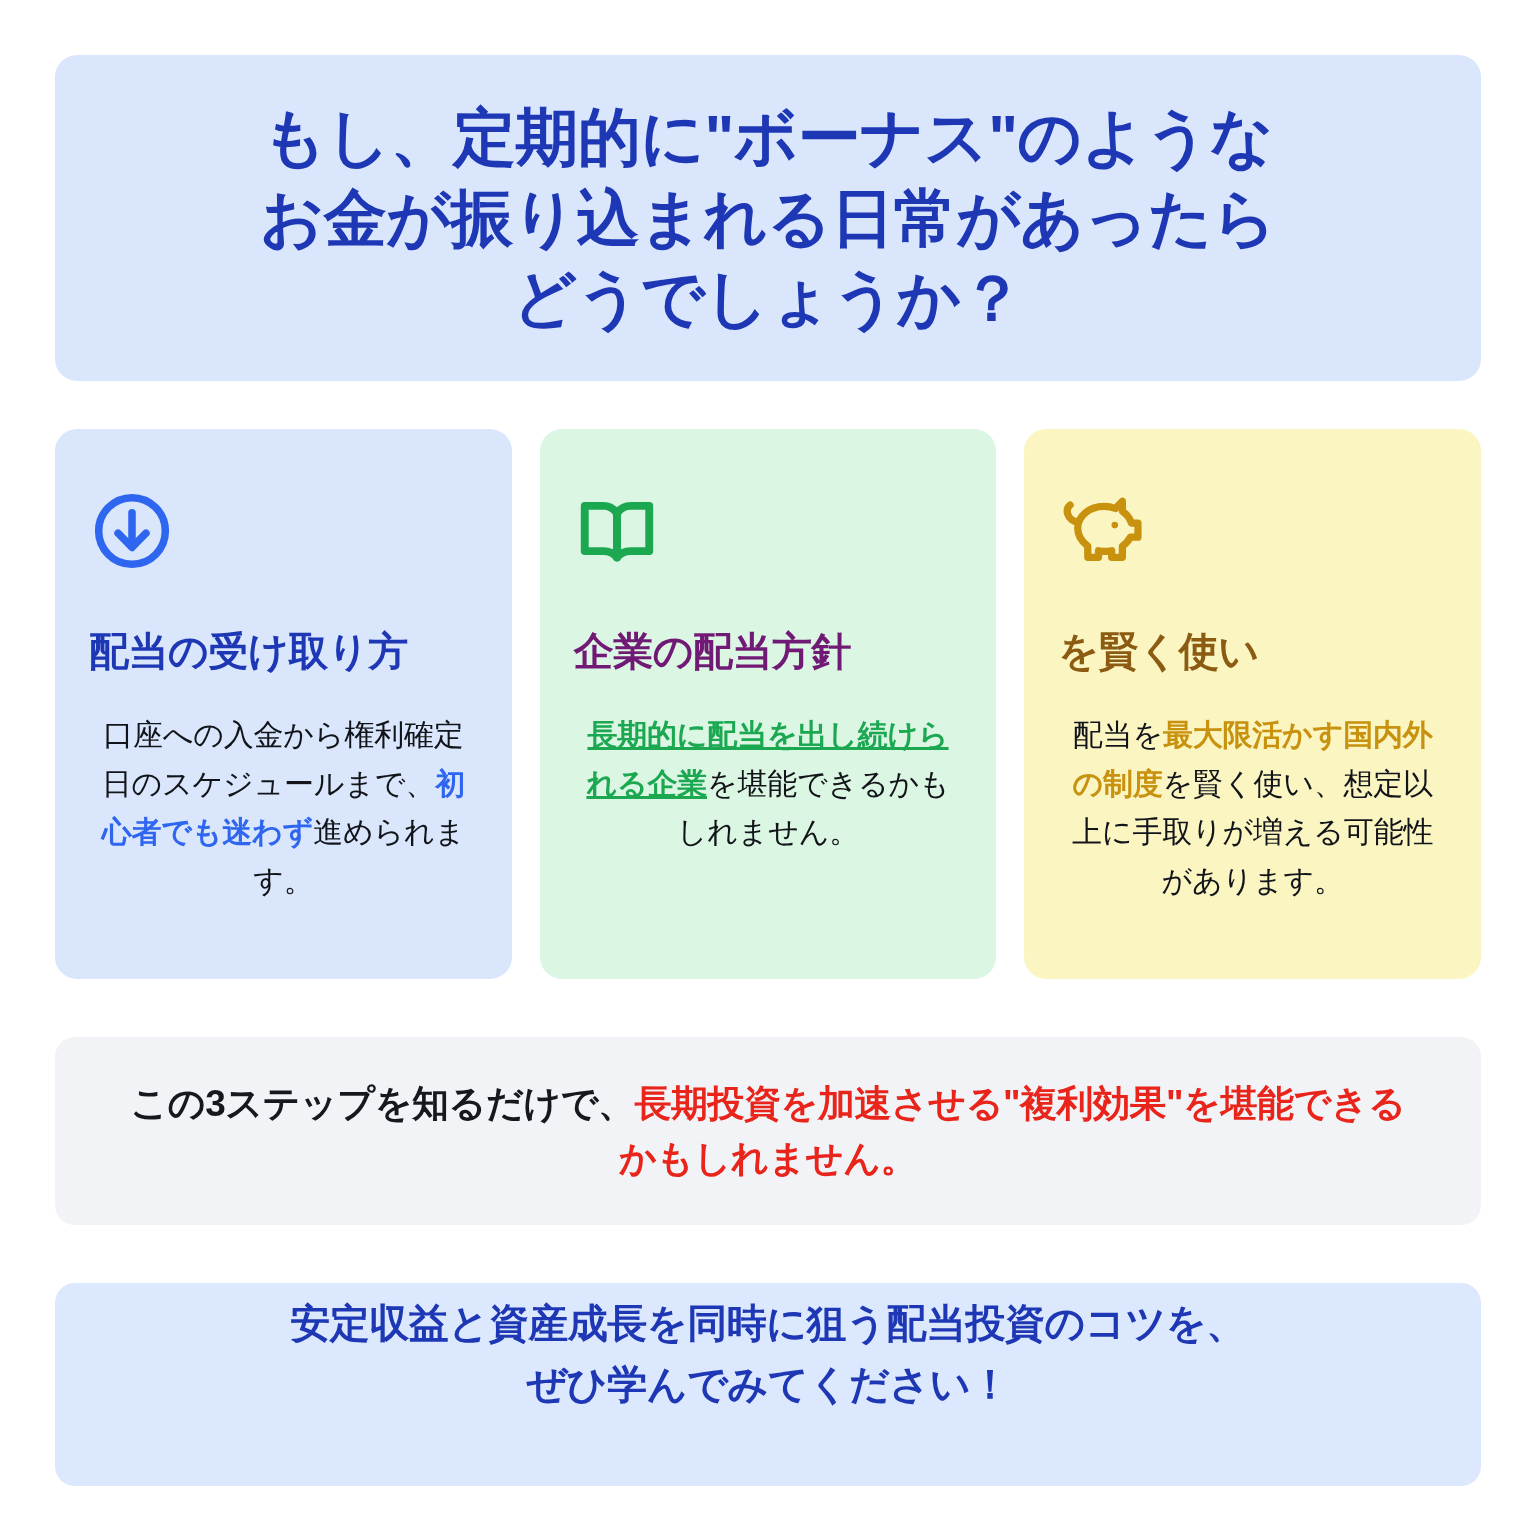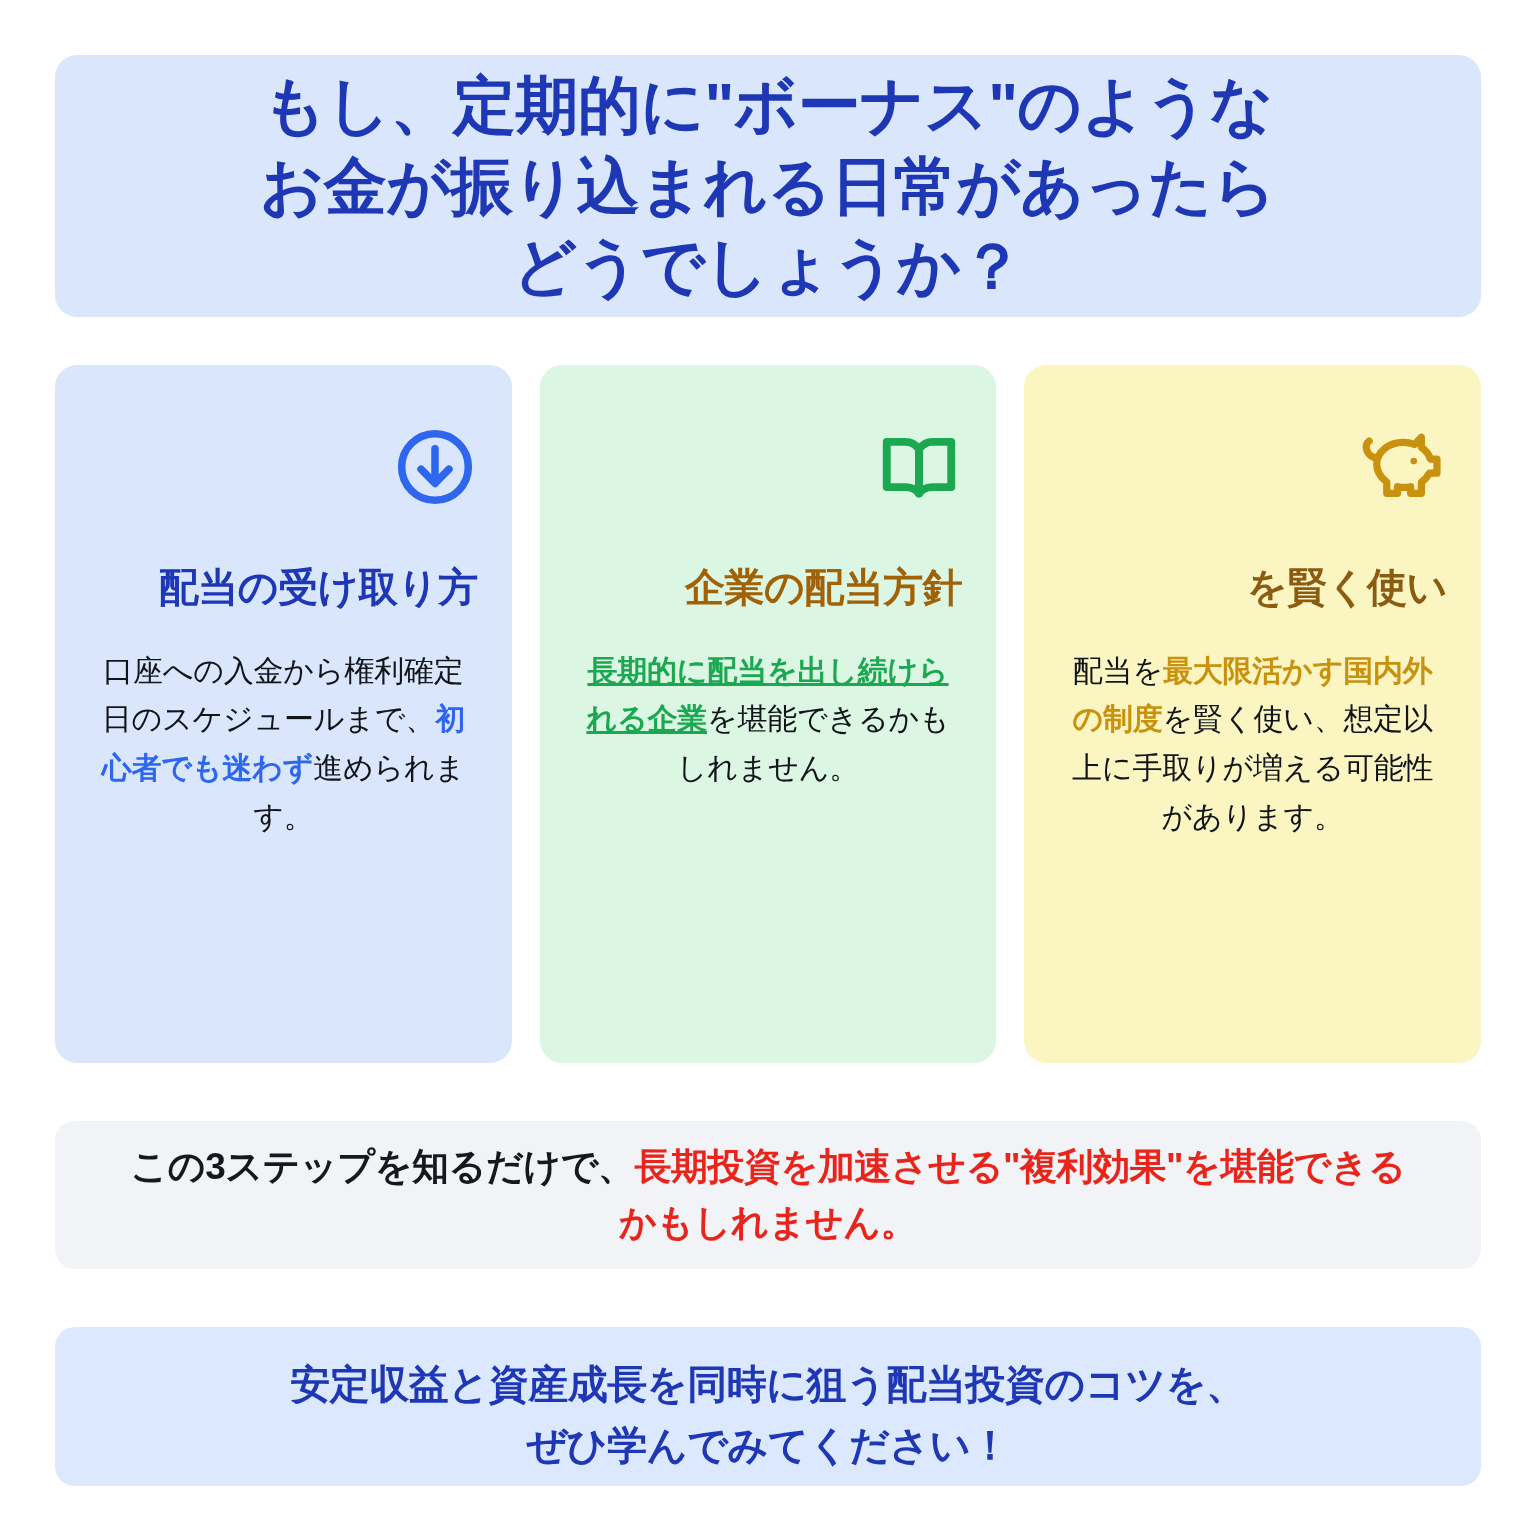--- a/index.html
+++ b/index.html
@@ -49,26 +49,26 @@
 
   
   .cards {
     display: flex;
     gap: 28px;
     margin-top: 48px;
   }
   .card {
     box-sizing: border-box;
     flex: 1 1 0;
-    height: 698px;
+    height: 550px;
     border-radius: 22px;
     padding: 52px 34px 22px 34px;
     display: flex;
     flex-direction: column;
-    align-items: flex-end;
+    align-items: flex-start;
   }
   .card.blue   { background: #d9e6fc; }
   .card.green  { background: #dcf6e4; }
   .card.yellow { background: #fbf5c2; }
 
   .card-icon {
     height: 100px;
     display: flex;
     align-items: center;
     justify-content: center;
@@ -78,21 +78,21 @@
 
   .card-title {
     margin: 0 0 26px 0;
     font-size: 40px;
     font-weight: 700;
     line-height: 1.2;
     text-align: center;
     letter-spacing: -0.5px;
   }
   .card.blue   .card-title { color: #1d37b5; }
-  .card.green  .card-title { color: #a16207; }
+  .card.green  .card-title { color: #701a75; }
   .card.yellow .card-title { color: #8a5b10; }
 
   .card-body {
     margin: 10px;
     font-size: 30px;
     line-height: 1.62;
     text-align: center;
     color: #111418;
     letter-spacing: -0.2px;
   }
@@ -127,21 +127,21 @@
 
   
   .cta {
     box-sizing: border-box;
     width: 100%;
     height: 205px;
     margin-top: 58px;
     background: #dce8fd;
     border-radius: 20px;
     display: flex;
-    align-items: flex-end;
+    align-items: flex-start;
     justify-content: center;
     padding: 10px 60px;
   }
   .cta-text {
     margin: 0;
     text-align: center;
     font-size: 40px;
     font-weight: 700;
     line-height: 1.52;
     color: #1d37b5;

